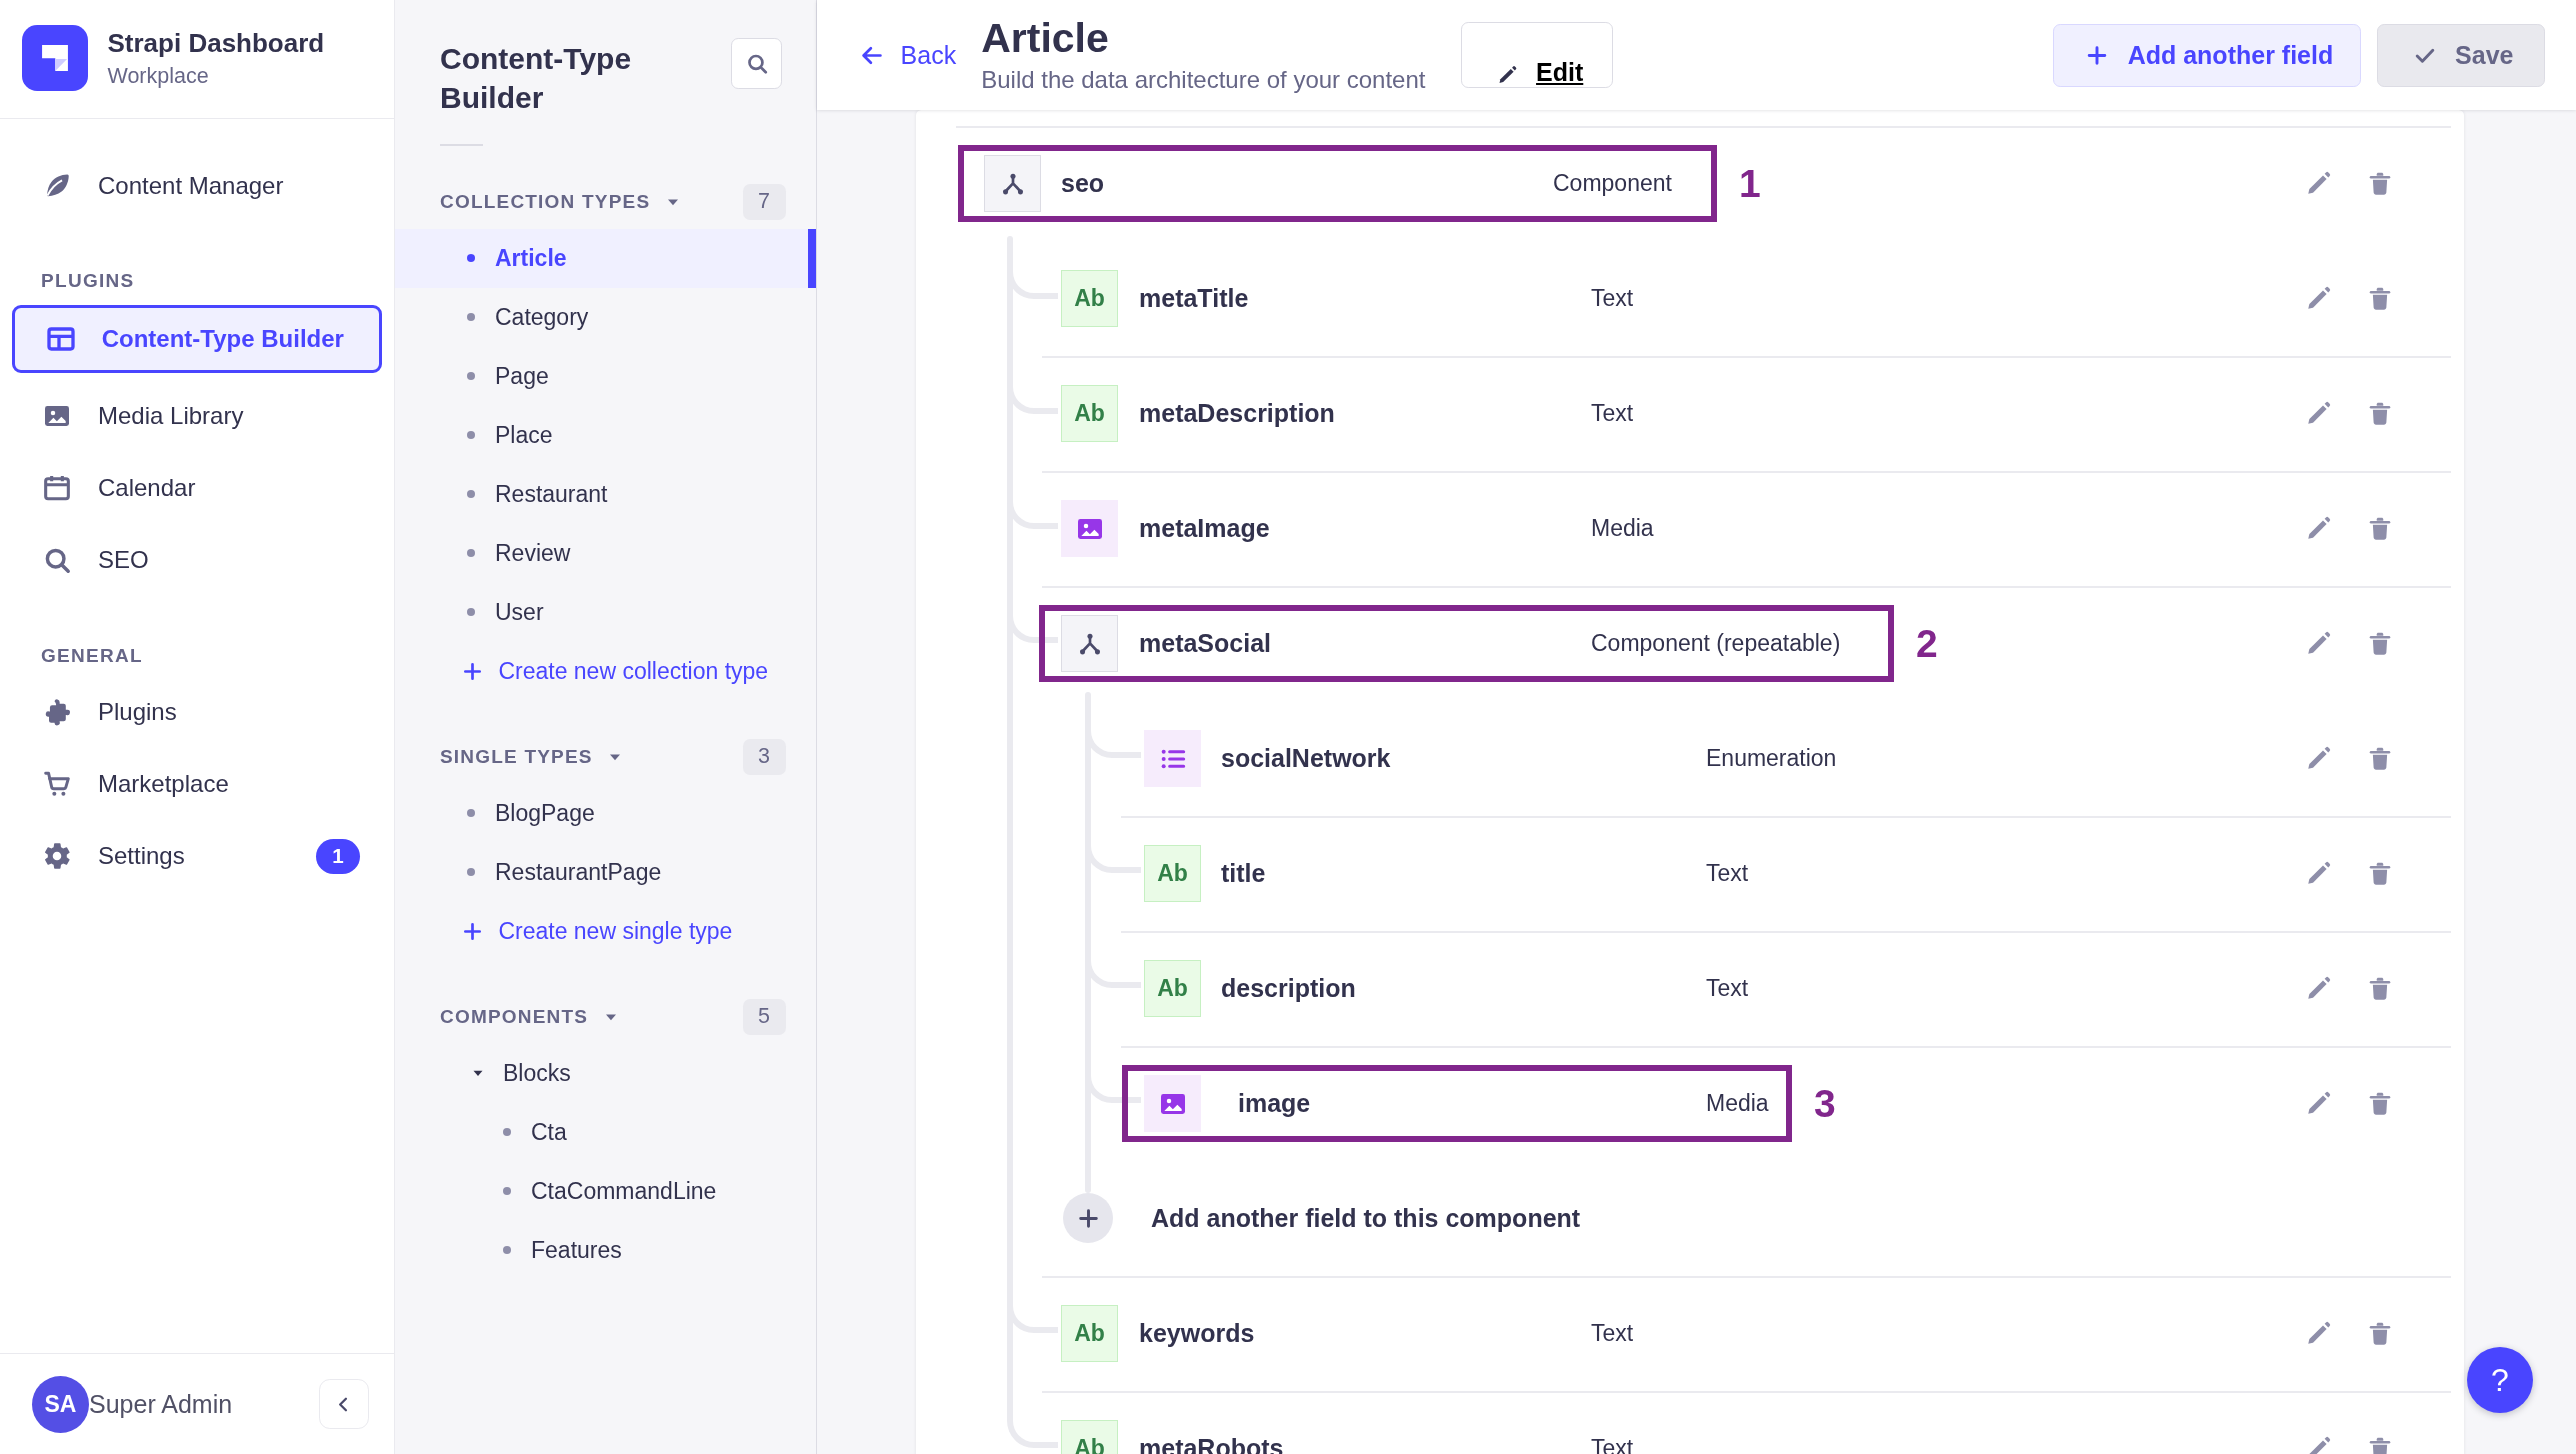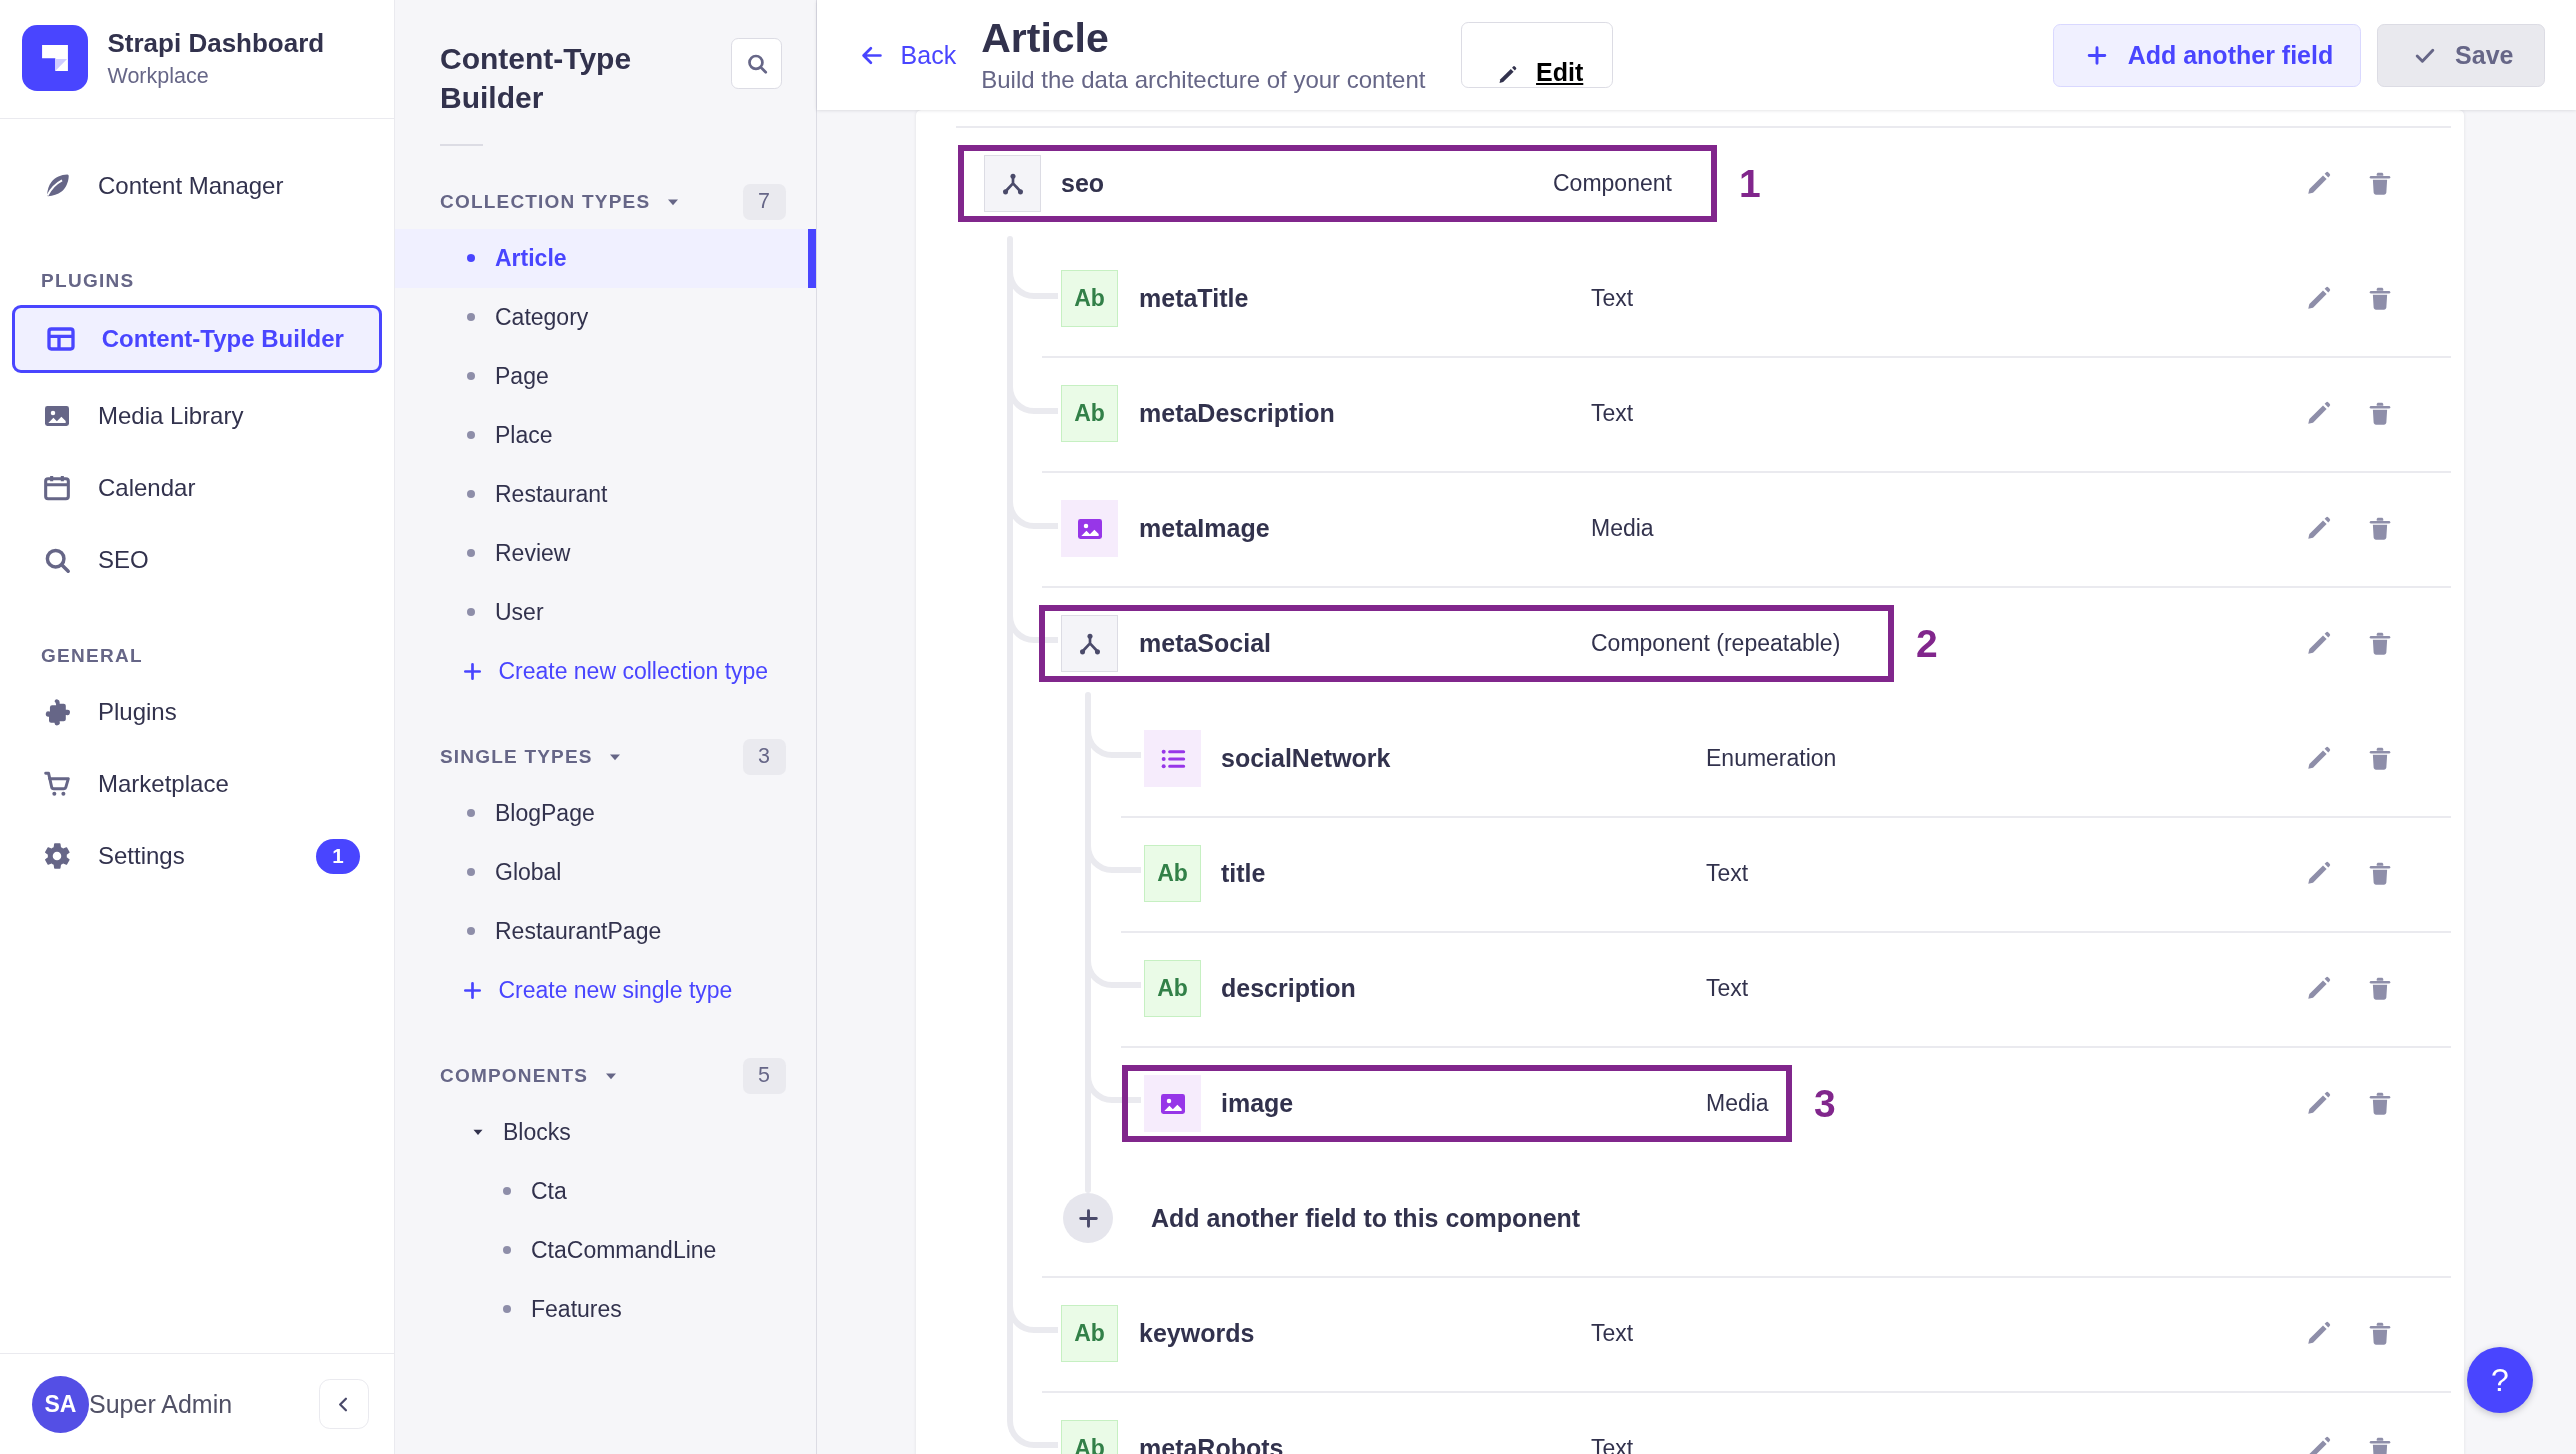--- a/index.html
+++ b/index.html
@@ -293,24 +293,20 @@
           </svg>
         </span>
         <span class="count-badge">3</span>
       </div>
       <div class="sub-item">
         <span class="bullet"></span>
         <span>BlogPage</span>
       </div>
       <div class="sub-item">
         <span class="bullet"></span>
-        <span>Global</span>
-      </div>
-      <div class="sub-item">
-        <span class="bullet"></span>
         <span>RestaurantPage</span>
       </div>
       <div class="sub-action">
         <span class="plus-ico">
           <svg viewBox="0 0 24 24" aria-hidden="true">
             <path d="M12 4.5v15M4.5 12h15" stroke="currentColor" stroke-width="2.8" stroke-linecap="round"></path>
           </svg>
         </span>
         <span>Create new single type</span>
       </div>
@@ -588,21 +584,21 @@
           </div>
           <div class="frow">
             <div class="row-divider" style="left:205px"></div>
             <span class="field-ico media-field" style="left:228px">
               <svg viewBox="0 0 24 24" aria-hidden="true">
                 <rect x="3" y="4.5" width="18" height="15" rx="1.8" fill="currentColor"></rect>
                 <circle cx="9" cy="9.8" r="1.7" fill="#fff"></circle>
                 <path d="M5.5 17.2l3.8-3.8 2.6 2.6 3.4-3.4 3.2 3.2v1.4z" fill="#fff"></path>
               </svg>
             </span>
-            <span class="fname" style="left:305px">image</span>
+            <span class="fname" style="left:322px">image</span>
             <span class="ftype" style="left:790px">Media</span>
             <button class="row-btn" style="left:1382px">
               <svg viewBox="0 0 24 24" aria-hidden="true">
                 <path d="M4.2 19.8l.9-3.8L16 5.1l2.9 2.9L8 18.9l-3.8.9z" fill="currentColor"></path>
                 <path d="M17.3 3.8l1.1-1.1a1.3 1.3 0 0 1 1.9 0l1 1a1.3 1.3 0 0 1 0 1.9l-1.1 1.1-2.9-2.9z" fill="currentColor"></path>
               </svg>
             </button>
             <button class="row-btn" style="left:1444px">
               <svg viewBox="0 0 24 24" aria-hidden="true">
                 <path d="M4.8 6.5h14.4" stroke="currentColor" stroke-width="2" stroke-linecap="round"></path>

